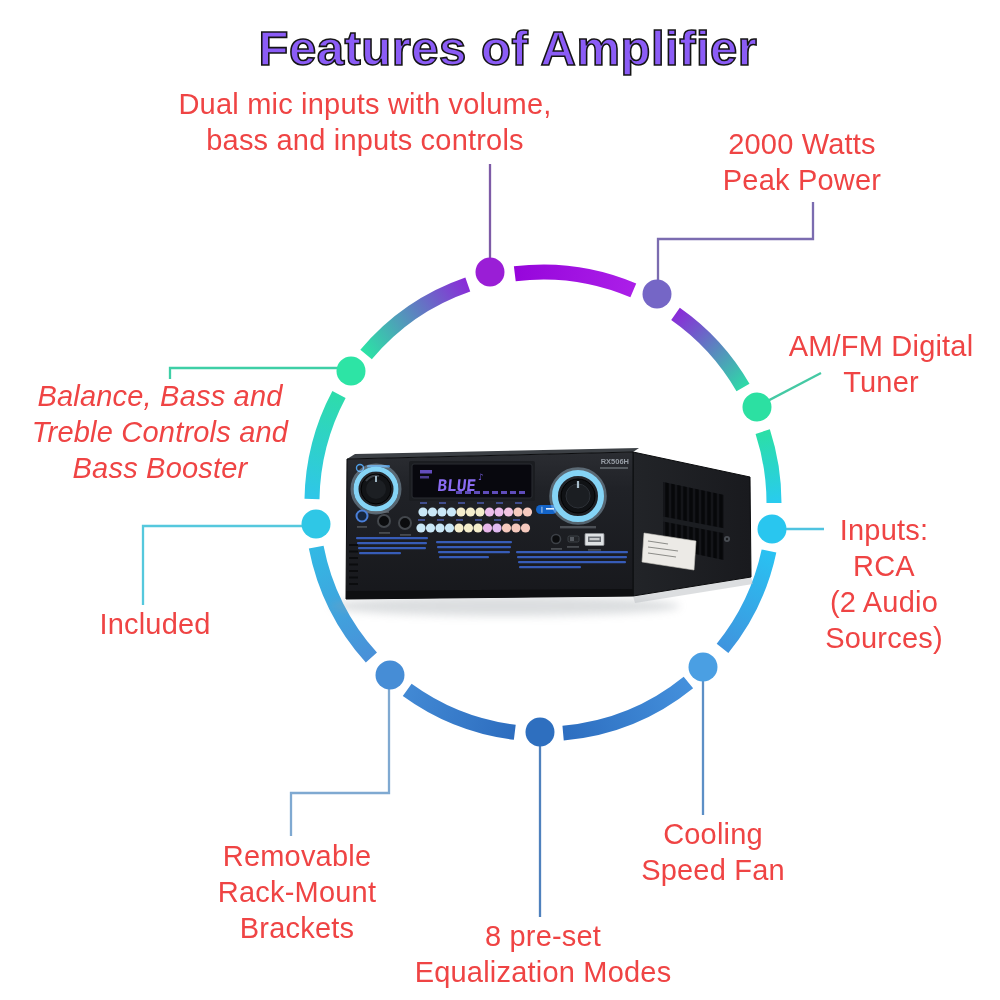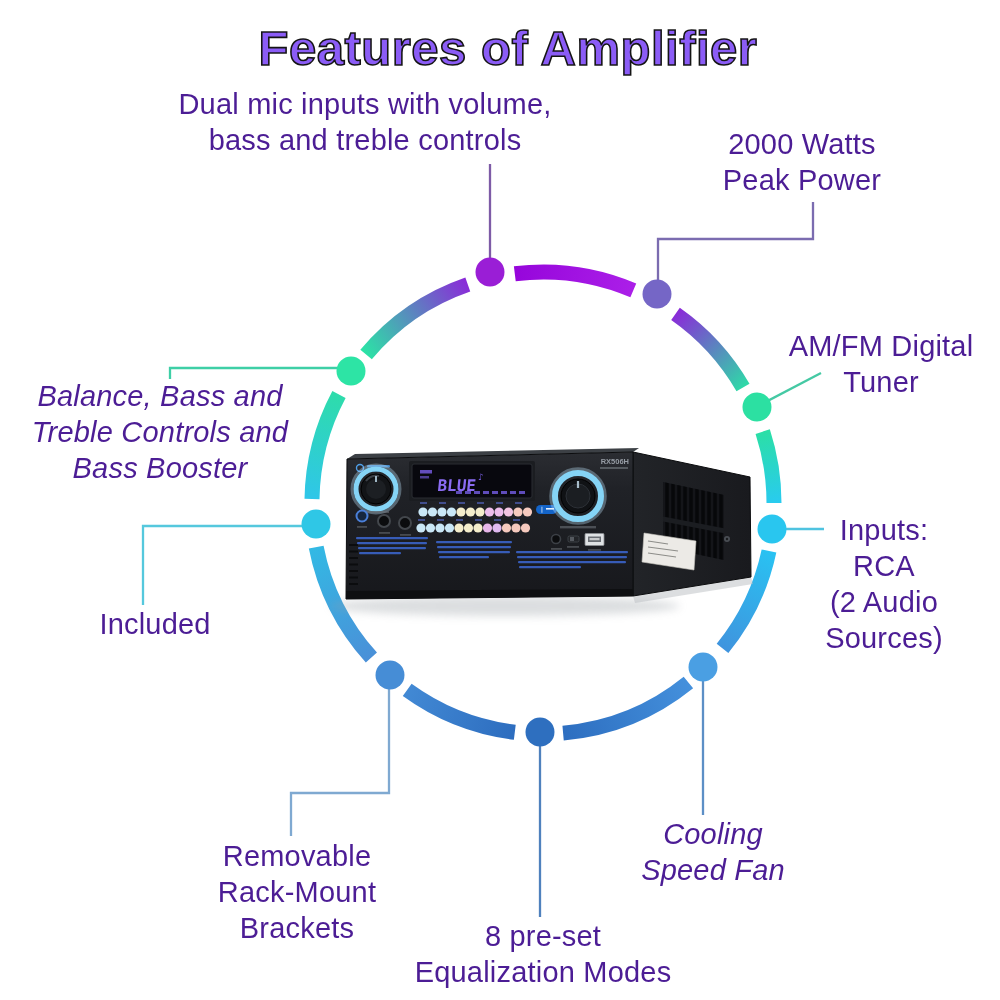--- a/index.html
+++ b/index.html
@@ -3,27 +3,27 @@
 <meta charset="utf-8">
 <style>
   html,body{margin:0;padding:0;background:#fff;}
   .stage{position:relative;width:1000px;height:1000px;background:#ffffff;overflow:hidden;
          font-family:"Liberation Sans","DejaVu Sans",sans-serif;}
   .title{position:absolute;top:20px;left:0;width:100%;text-align:center;
          font-size:49px;font-weight:700;letter-spacing:.5px;color:#8b5cf6;margin-left:8px;
          -webkit-text-stroke:1.6px #141414;}
   .diagram-svg{position:absolute;left:0;top:0;width:1000px;height:1000px;}
   .feature{position:absolute;text-align:center;font-size:29px;line-height:36px;
-           color:#4c1d95;letter-spacing:.2px;}
+           color:#ef4444;letter-spacing:.2px;}
   .feature span{display:block;}
   .f-dual{left:105px;top:86px;width:520px;}
   .f-watts{left:692px;top:126px;width:220px;}
   .f-tuner{left:766px;top:328px;width:230px;}
   .f-inputs{left:784px;top:512px;width:200px;}
-  .f-cooling{left:613px;top:816px;width:200px;font-style:italic;}
+  .f-cooling{left:613px;top:816px;width:200px;}
   .f-eq{left:358px;top:918px;width:370px;}
   .f-brackets{left:187px;top:838px;width:220px;}
   .f-remote{left:25px;top:606px;width:260px;}
   .f-balance{left:5px;top:378px;width:310px;font-style:italic;}
 </style>
 </head>
 <body>
 
 <div class="stage">
 
@@ -306,21 +306,21 @@
         <rect x="516" y="551" width="112" height="2.2" rx="1"></rect>
           <rect x="517" y="556" width="110" height="2.2" rx="1"></rect>
         <rect x="518" y="561" width="108" height="2.2" rx="1"></rect>
           <rect x="519" y="566" width="62" height="2.2" rx="1"></rect>
       </g>
     </g>
   </svg>
 
   <div class="feature f-dual">
     <span>Dual mic inputs with volume,</span>
-    <span>bass and treble controls</span>
+    <span>bass and inputs controls</span>
   </div>
   <div class="feature f-watts">
     <span>2000 Watts</span>
     <span>Peak Power</span>
   </div>
   <div class="feature f-tuner">
     <span>AM/FM Digital</span>
     <span>Tuner</span>
   </div>
   <div class="feature f-inputs">

